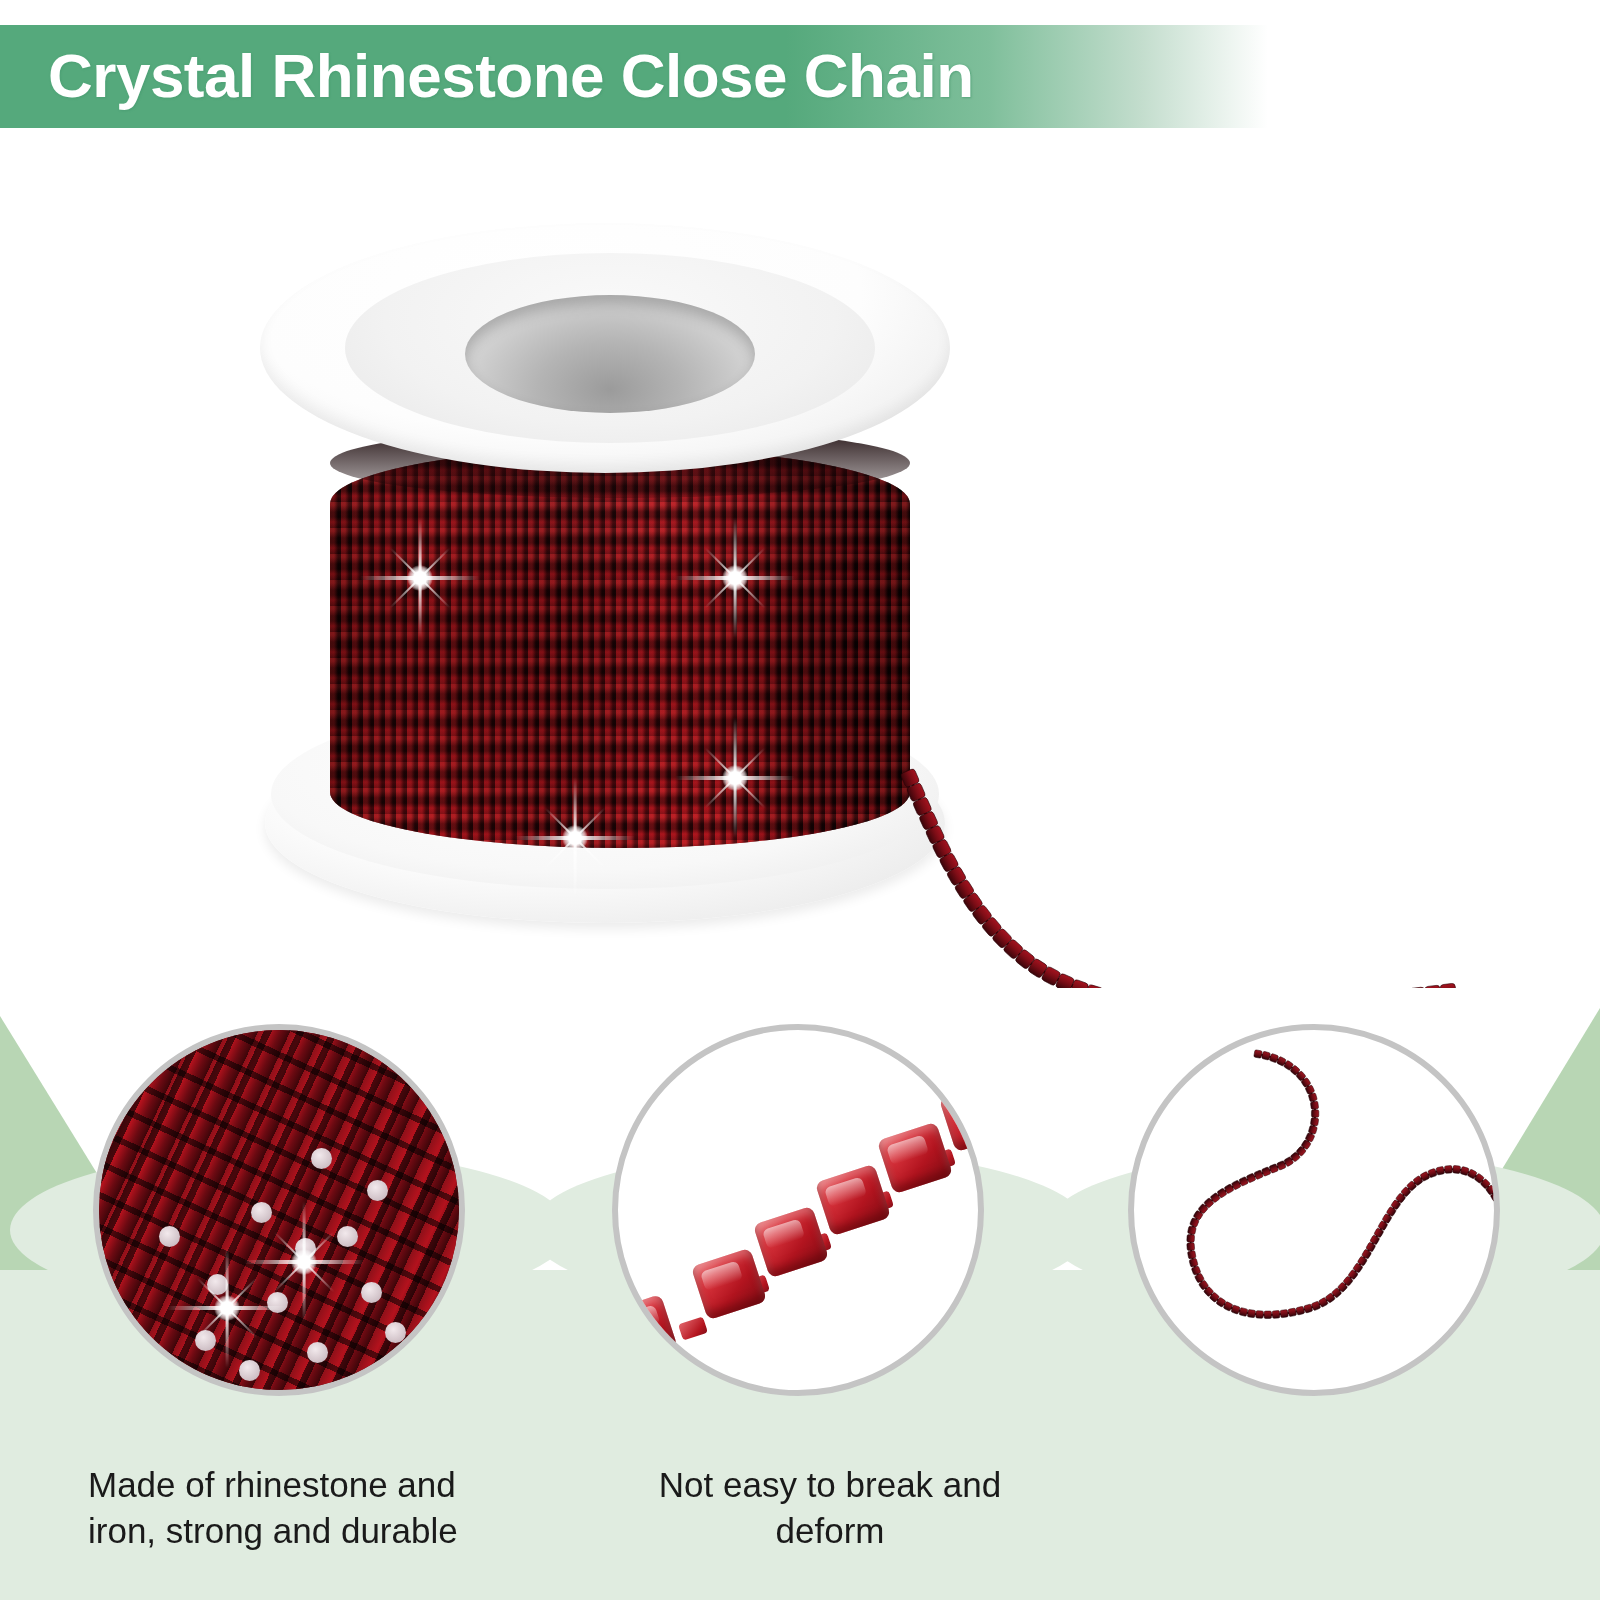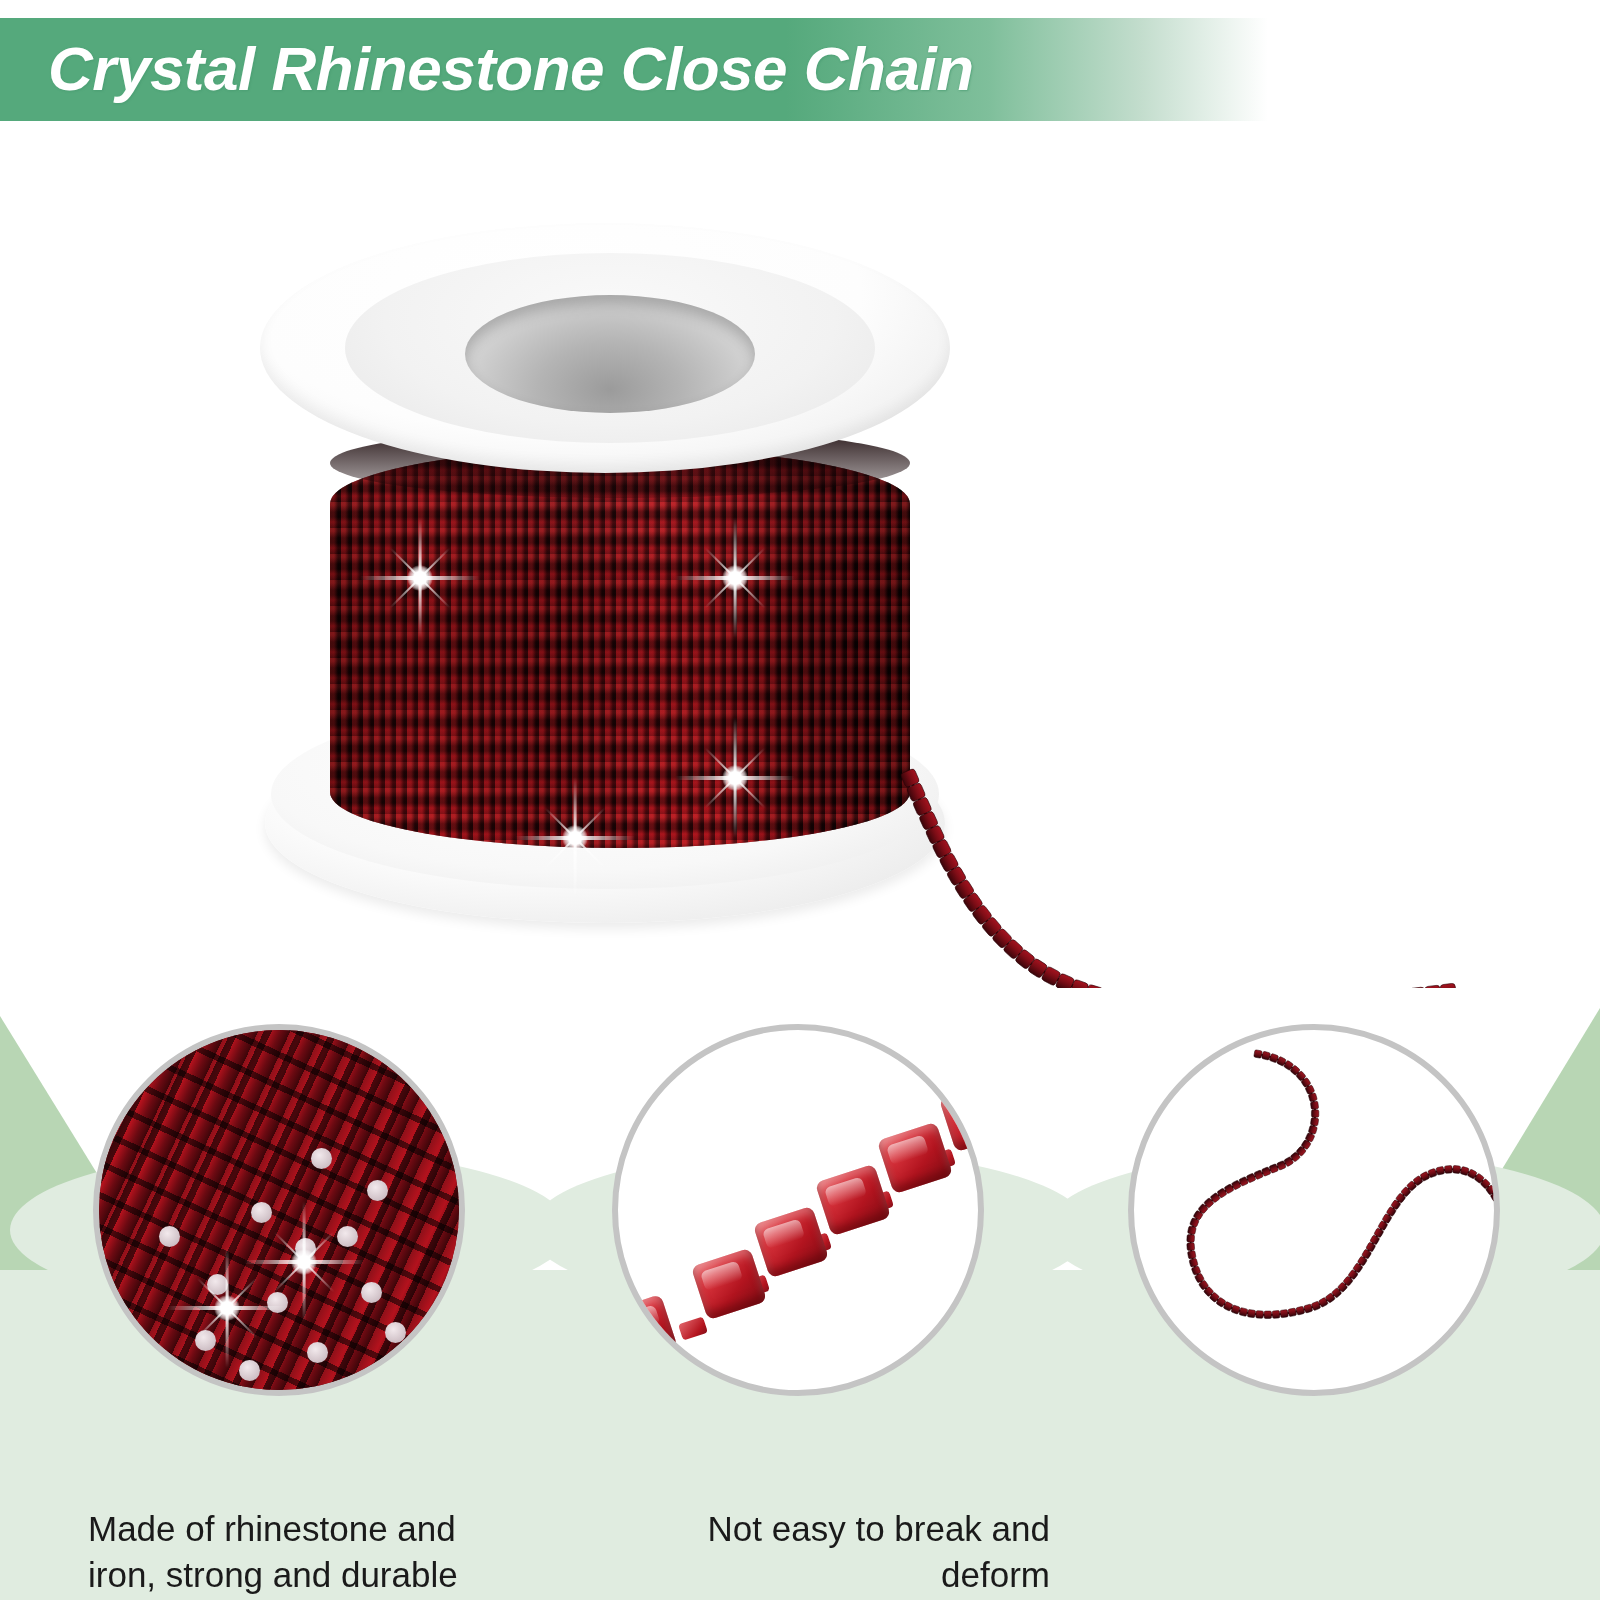--- a/index.html
+++ b/index.html
@@ -8,25 +8,24 @@
   }
   body {
     width: 1600px; height: 1600px;
     position: relative; overflow: hidden;
     font-family: "Liberation Sans", sans-serif;
   }
 
   
   #header-banner {
     position: absolute;
-    left: 0; top: 18px;
+    left: 0; top: 25px;
     width: 1268px; height: 103px;
     background: linear-gradient(to right,
        #55a97c 0%, #55a97c 62%, #7fbf9b 78%, #c3ddcd 90%, #ffffff 100%);
-    font-style: italic;
   }
   #banner-title {
     position: absolute;
     left: 48px; top: 50%;
     transform: translateY(-52%);
     font-size: 62px;
     font-weight: bold;
     color: #ffffff;
     letter-spacing: -0.5px;
     white-space: nowrap;
@@ -258,24 +257,23 @@
   
   #s-curve { position: absolute; left: -4px; top: -4px; }
 
   .caption {
     position: absolute;
     top: 474px;
     width: 440px;
     font-size: 35px;
     line-height: 1.32;
     color: #1a1a1a;
-    margin-top: 44px;
   }
   #caption-1 { left: 88px;  text-align: left; }
-  #caption-2 { left: 610px; text-align: right; }
+  #caption-2 { left: 610px; text-align: center; }
   #caption-3 { left: 1112px;text-align: center; }
 </style>
 </head>
 <body>
 
 <div id="header-banner">
   <div id="banner-title">Crystal Rhinestone Close Chain</div>
 </div>
 
 <div id="hero">

